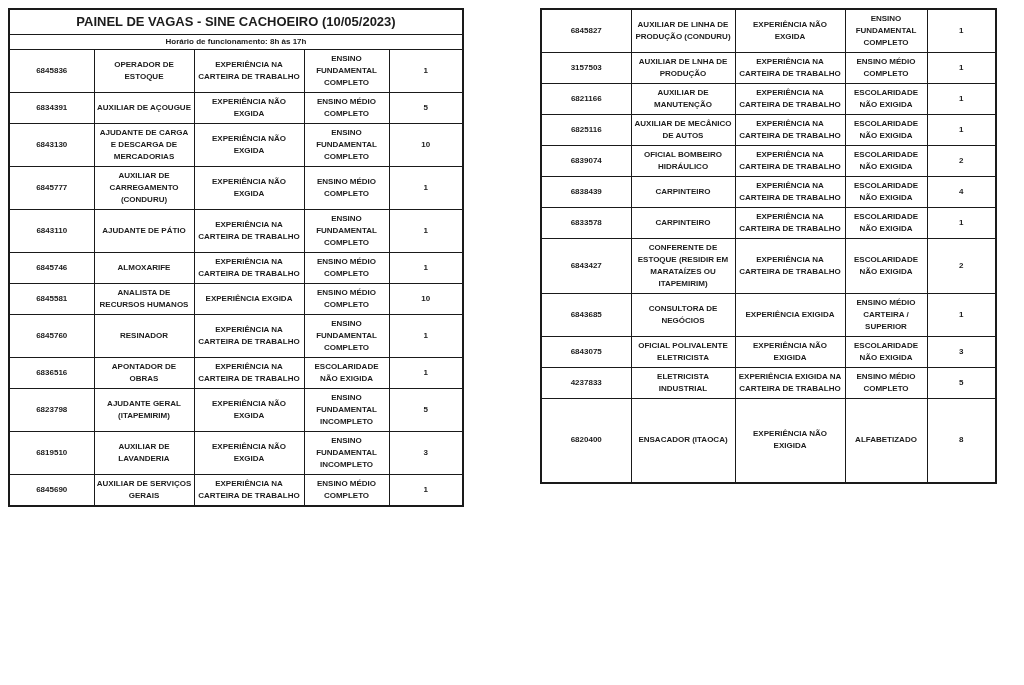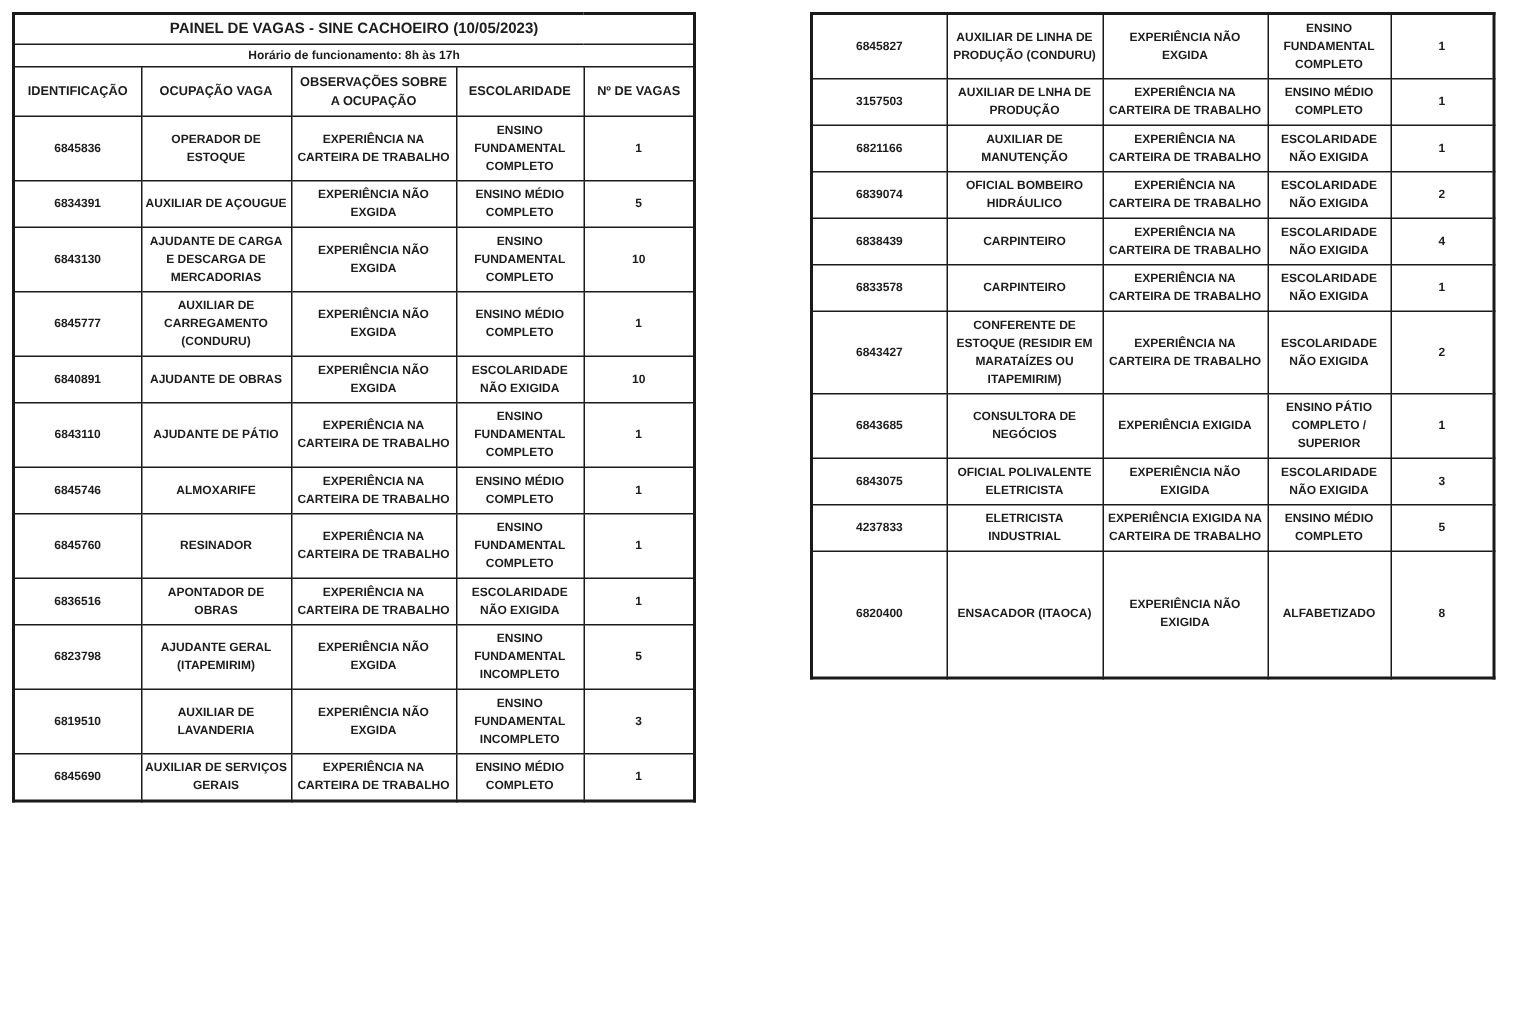--- a/index.html
+++ b/index.html
@@ -26,21 +26,21 @@
   th, td {
     border: 1px solid #1a1a1a;
     text-align: center;
     vertical-align: middle;
     font-size: 8px;
     line-height: 1.5;
     padding: 3px 2px;
     font-weight: bold;
     word-wrap: break-word;
   }
-  th.title-cell    { font-size: 10px; padding: 2px; }
+  th.title-cell    { font-size: 13px; padding: 2px; }
   th.subtitle-cell { font-size: 8px; padding: 1px 2px; margin-top: 24px; }
   th.col-header    { font-size: 8.5px; }
 
   
   .table-right tr:last-child td { height: 84px; }
 </style>
 </head>
 <body>
 
 <div class="page">
@@ -53,27 +53,20 @@
         <col style="width:85px">
         <col style="width:74px">
     </colgroup>
     <thead>
       <tr>
         <th class="title-cell" colspan="5">PAINEL DE VAGAS - SINE CACHOEIRO (10/05/2023)</th>
       </tr>
       <tr>
         <th class="subtitle-cell" colspan="5">Horário de funcionamento: 8h às 17h</th>
       </tr>
-      <tr>
-        <th class="col-header">IDENTIFICAÇÃO</th>
-        <th class="col-header">OCUPAÇÃO VAGA</th>
-        <th class="col-header">OBSERVAÇÕES SOBRE A OCUPAÇÃO</th>
-        <th class="col-header">ESCOLARIDADE</th>
-        <th class="col-header">Nº DE VAGAS</th>
-      </tr>
     </thead>
     <tbody>
   <tr>
     <td>6845836</td>
     <td>OPERADOR DE ESTOQUE</td>
     <td>EXPERIÊNCIA NA CARTEIRA DE TRABALHO</td>
     <td>ENSINO FUNDAMENTAL COMPLETO</td>
     <td>1</td>
   </tr>
 
@@ -94,45 +87,45 @@
   </tr>
 
   <tr>
     <td>6845777</td>
     <td>AUXILIAR DE CARREGAMENTO (CONDURU)</td>
     <td>EXPERIÊNCIA NÃO EXGIDA</td>
     <td>ENSINO MÉDIO COMPLETO</td>
     <td>1</td>
   </tr>
 
-  <tr>
-    <td>6840891</td>
-    <td>AJUDANTE DE OBRAS</td>
-    <td>EXPERIÊNCIA NÃO EXGIDA</td>
-    <td>ESCOLARIDADE NÃO EXIGIDA</td>
-    <td>10</td>
-  </tr>
 
   <tr>
     <td>6843110</td>
     <td>AJUDANTE DE PÁTIO</td>
     <td>EXPERIÊNCIA NA CARTEIRA DE TRABALHO</td>
     <td>ENSINO FUNDAMENTAL COMPLETO</td>
     <td>1</td>
   </tr>
 
   <tr>
     <td>6845746</td>
     <td>ALMOXARIFE</td>
     <td>EXPERIÊNCIA NA CARTEIRA DE TRABALHO</td>
     <td>ENSINO MÉDIO COMPLETO</td>
     <td>1</td>
   </tr>
 
 
+  <tr>
+    <td>6845581</td>
+    <td>ANALISTA DE RECURSOS HUMANOS</td>
+    <td>EXPERIÊNCIA  EXGIDA</td>
+    <td>ENSINO MÉDIO COMPLETO</td>
+    <td>10</td>
+  </tr>
 
   <tr>
     <td>6845760</td>
     <td>RESINADOR</td>
     <td>EXPERIÊNCIA NA CARTEIRA DE TRABALHO</td>
     <td>ENSINO FUNDAMENTAL COMPLETO</td>
     <td>1</td>
   </tr>
 
   <tr>
@@ -196,20 +189,27 @@
   </tr>
 
   <tr>
     <td>6821166</td>
     <td>AUXILIAR DE MANUTENÇÃO</td>
     <td>EXPERIÊNCIA NA CARTEIRA DE TRABALHO</td>
     <td>ESCOLARIDADE NÃO EXIGIDA</td>
     <td>1</td>
   </tr>
 
+  <tr>
+    <td>6825116</td>
+    <td>AUXILIAR DE MECÂNICO DE AUTOS</td>
+    <td>EXPERIÊNCIA NA CARTEIRA DE TRABALHO</td>
+    <td>ESCOLARIDADE NÃO EXIGIDA</td>
+    <td>1</td>
+  </tr>
 
 
   <tr>
     <td>6839074</td>
     <td>OFICIAL BOMBEIRO HIDRÁULICO</td>
     <td>EXPERIÊNCIA NA CARTEIRA DE TRABALHO</td>
     <td>ESCOLARIDADE NÃO EXIGIDA</td>
     <td>2</td>
   </tr>
 
@@ -234,21 +234,21 @@
     <td>CONFERENTE DE ESTOQUE (RESIDIR EM MARATAÍZES OU ITAPEMIRIM)</td>
     <td>EXPERIÊNCIA NA CARTEIRA DE TRABALHO</td>
     <td>ESCOLARIDADE NÃO EXIGIDA</td>
     <td>2</td>
   </tr>
 
   <tr>
     <td>6843685</td>
     <td>CONSULTORA DE NEGÓCIOS</td>
     <td>EXPERIÊNCIA EXIGIDA</td>
-    <td>ENSINO PÁTIO COMPLETO / SUPERIOR</td>
+    <td>ENSINO MÉDIO CARTEIRA / SUPERIOR</td>
     <td>1</td>
   </tr>
 
   <tr>
     <td>6843075</td>
     <td>OFICIAL POLIVALENTE ELETRICISTA</td>
     <td>EXPERIÊNCIA NÃO EXIGIDA</td>
     <td>ESCOLARIDADE NÃO EXIGIDA</td>
     <td>3</td>
   </tr>

